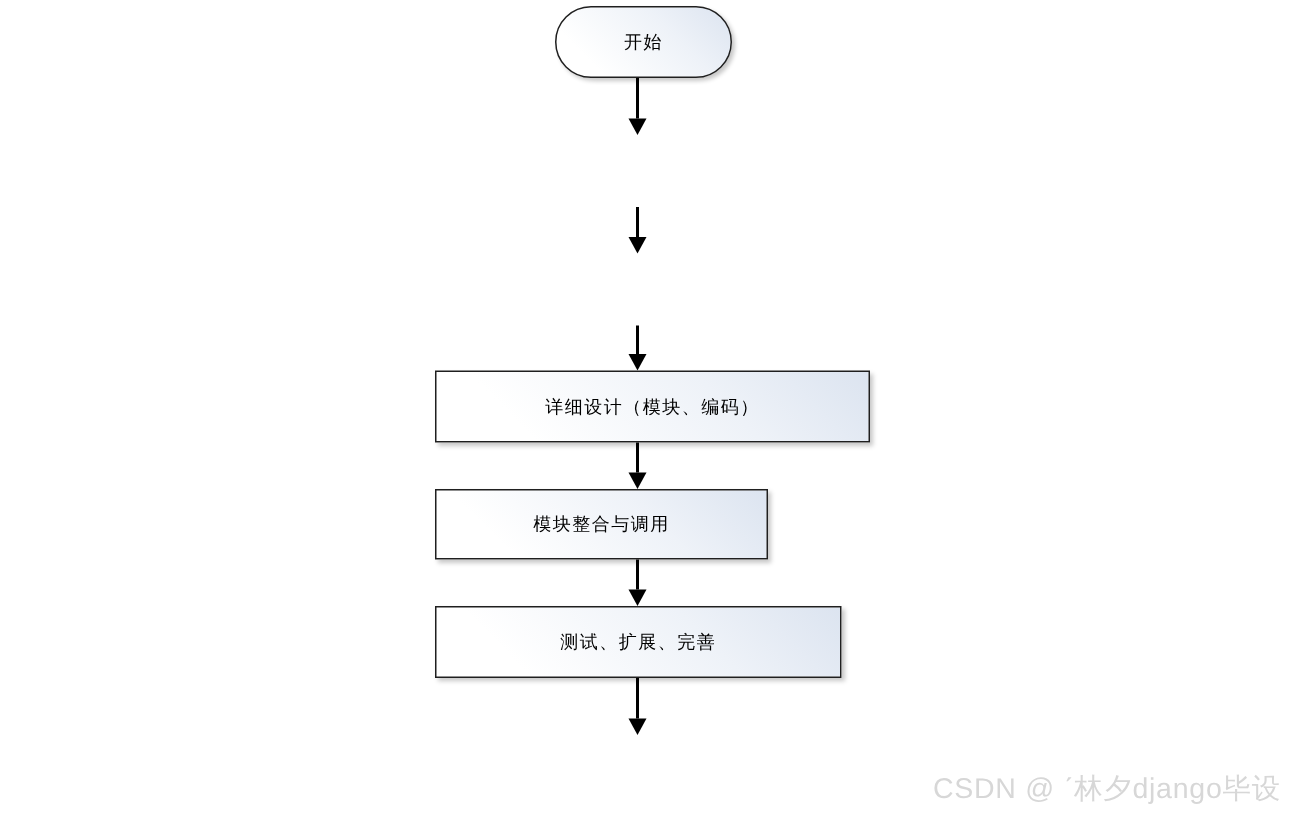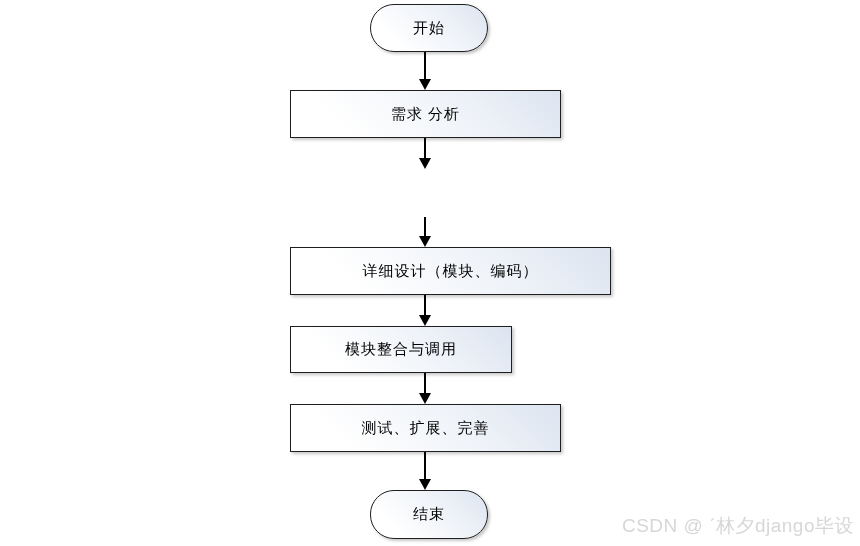--- a/index.html
+++ b/index.html
@@ -21,21 +21,21 @@
     border: 1px solid #1f1f1f;
     background: linear-gradient(45deg, #ffffff 20%, #eef2f8 65%, #dce4f0 100%);
     box-shadow: 2px 2px 3px rgba(0, 0, 0, 0.22);
     display: flex;
     align-items: center;
     justify-content: center;
   }
   .node.process { border-radius: 0; }
   .node.terminator { border-radius: 24px; }
   .node-label {
-    font-size: 15px;
+    font-size: 12px;
     color: #000000;
     letter-spacing: 1px;
     white-space: nowrap;
     text-align: center;
   }
   .arrow {
     position: absolute;
     width: 12px;
     display: flex;
     flex-direction: column;
@@ -60,21 +60,21 @@
     font-size: 19px;
     color: #d7d7d7;
     letter-spacing: 0.5px;
     white-space: nowrap;
   }
 
   
   #node-start { left: 370px; top: 4px;   width: 118px; height: 48px; }
   #node-s1    { left: 290px; top: 90px;  width: 271px; height: 48px; }
   #node-s2    { left: 290px; top: 169px; width: 271px; height: 48px; }
-  #node-s3    { left: 290px; top: 247px; width: 321px; height: 48px; }
+  #node-s3    { left: 290px; top: 247px; width: 290px; height: 48px; }
   #node-s4    { left: 290px; top: 326px; width: 222px; height: 47px; }
   #node-s5    { left: 290px; top: 404px; width: 271px; height: 48px; }
   #node-end   { left: 370px; top: 490px; width: 118px; height: 49px; }
 
   
   #arrow-1 { left: 419px; top: 52px;  height: 38px; }
   #arrow-2 { left: 419px; top: 138px; height: 31px; }
   #arrow-3 { left: 419px; top: 217px; height: 30px; }
   #arrow-4 { left: 419px; top: 295px; height: 31px; }
   #arrow-5 { left: 419px; top: 373px; height: 31px; }
@@ -87,23 +87,20 @@
 
   <div class="node terminator" id="node-start">
     <span class="node-label">开始</span>
   </div>
 
   <div class="arrow" id="arrow-1">
     <div class="arrow-line"></div>
     <div class="arrow-head"></div>
   </div>
 
-  <div class="node process" id="node-s1">
-    <span class="node-label">需求 分析</span>
-  </div>
 
   <div class="arrow" id="arrow-2">
     <div class="arrow-line"></div>
     <div class="arrow-head"></div>
   </div>
 
 
   <div class="arrow" id="arrow-3">
     <div class="arrow-line"></div>
     <div class="arrow-head"></div>
@@ -129,19 +126,16 @@
 
   <div class="node process" id="node-s5">
     <span class="node-label">测试、扩展、完善</span>
   </div>
 
   <div class="arrow" id="arrow-6">
     <div class="arrow-line"></div>
     <div class="arrow-head"></div>
   </div>
 
-  <div class="node terminator" id="node-end">
-    <span class="node-label">结束</span>
-  </div>
 
   <div class="watermark">CSDN @ ˊ林夕django毕设</div>
 
 </div>
 
 </body></html>

